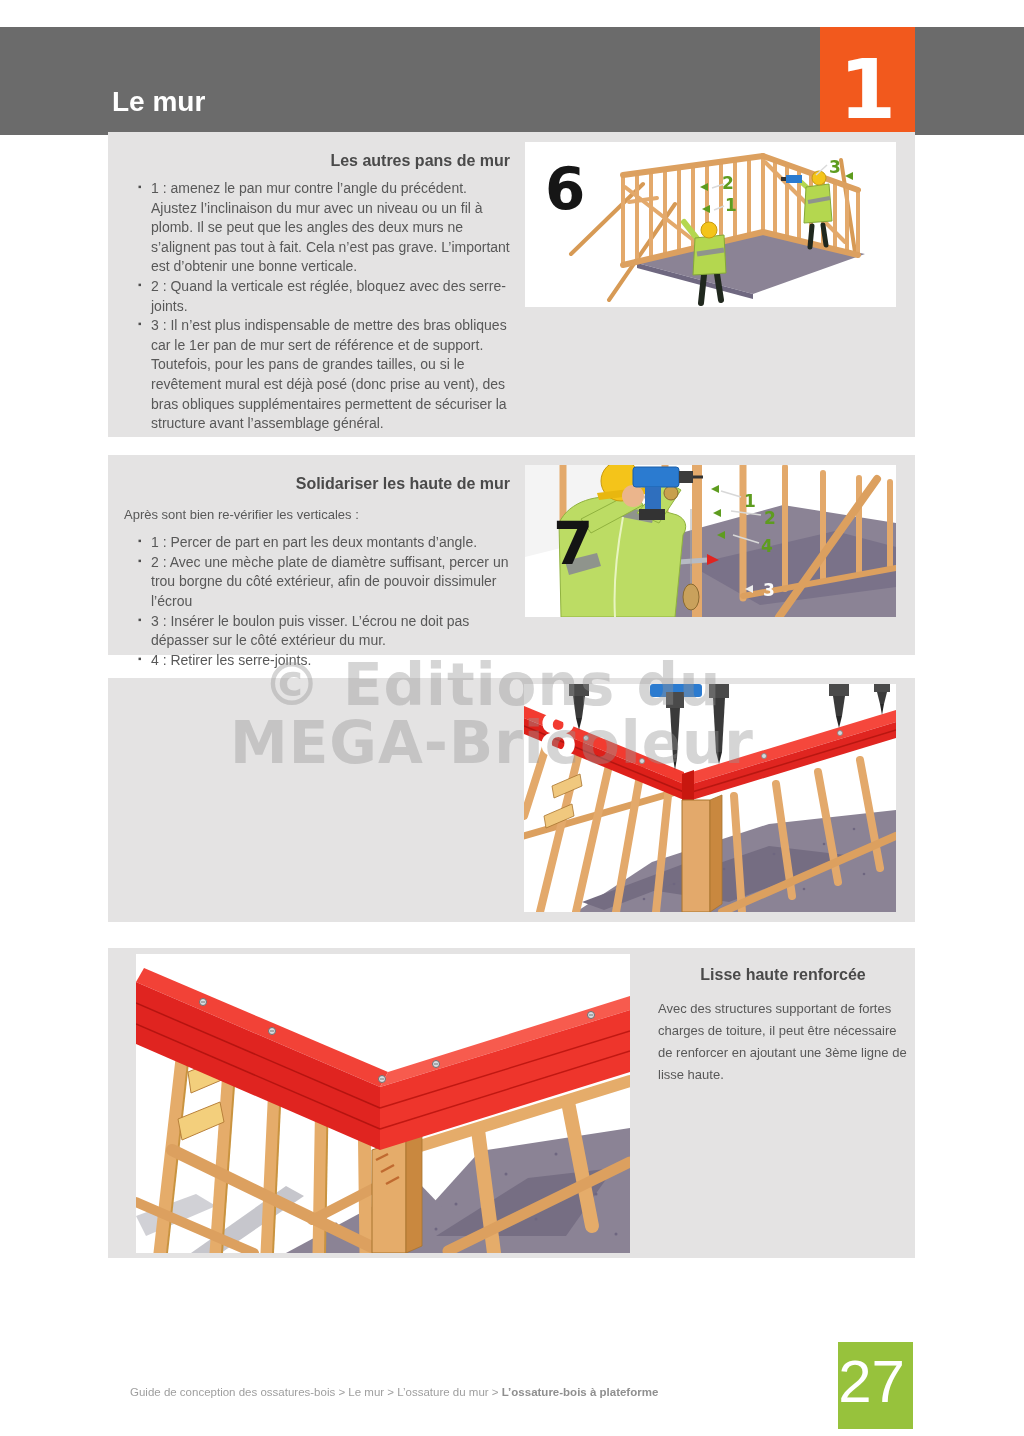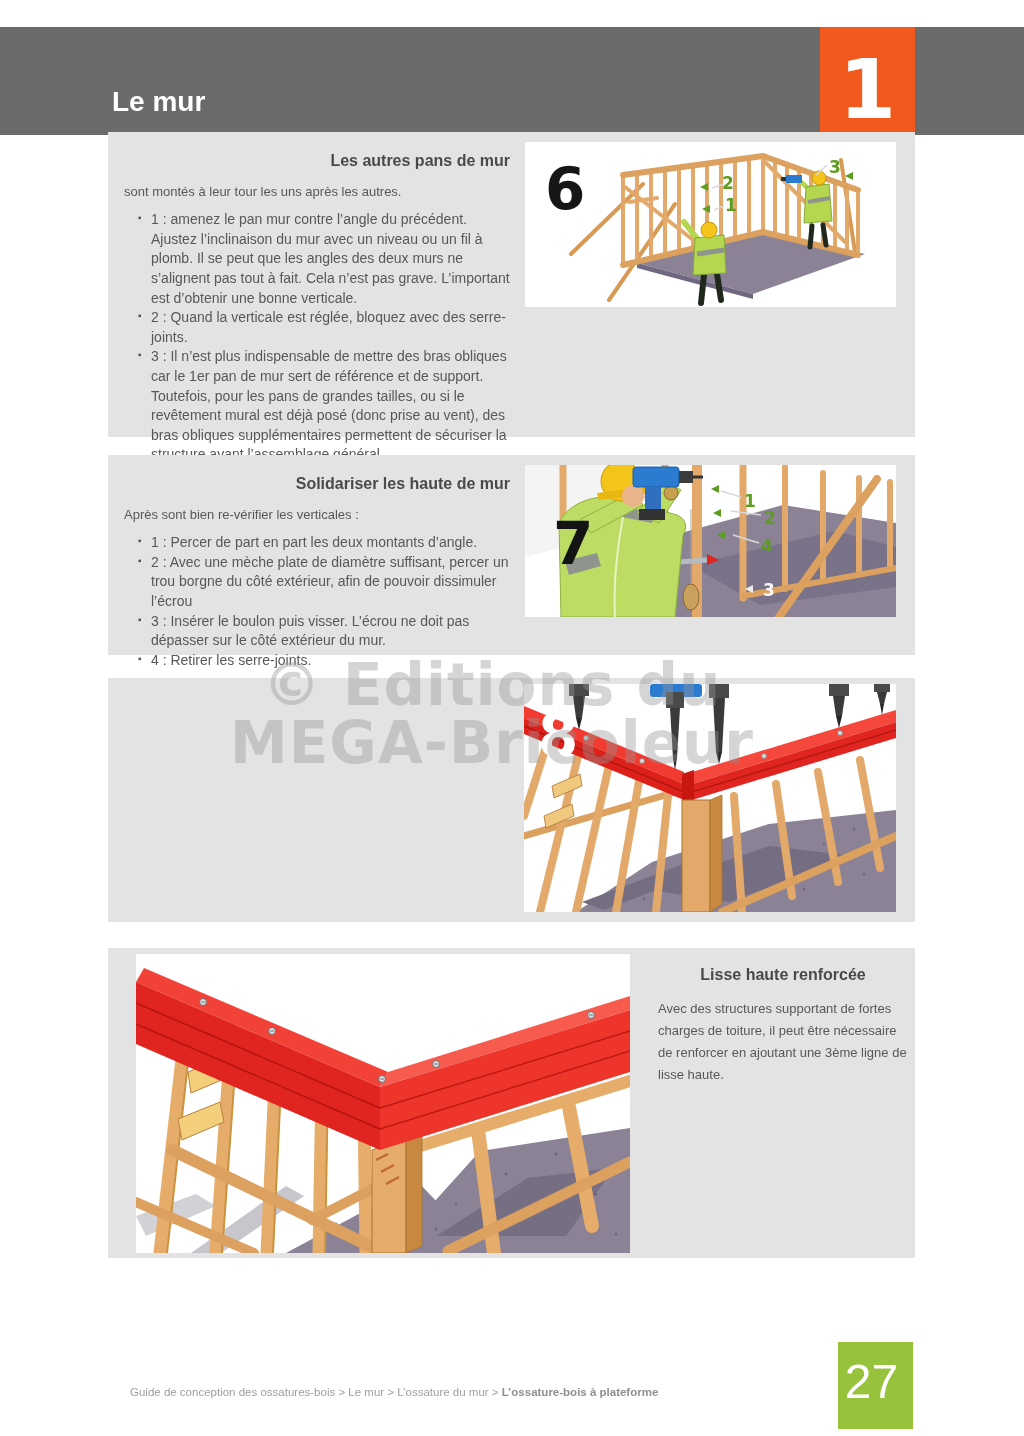--- a/index.html
+++ b/index.html
@@ -44,21 +44,21 @@
   .watermark{position:absolute;left:0;top:656px;width:984px;text-align:center;z-index:6;
              font-family:"DejaVu Sans",sans-serif;font-weight:bold;font-size:58px;line-height:1.0;
              color:rgba(150,150,150,0.40);pointer-events:none;letter-spacing:1px;}
 
   
   .breadcrumb{position:absolute;left:122px;top:1378px;margin:8px;font-size:11.5px;color:#9E9E9E;}
   .breadcrumb .bc-bold{font-weight:bold;color:#8F8F8F;}
   .pagenum-box{position:absolute;left:838px;top:1342px;width:75px;height:87px;background:#97C23C;
                display:flex;align-items:center;justify-content:center;padding-right:8px;
                padding-bottom:8px;box-sizing:border-box;}
-  .pagenum-box span{font-size:48px;color:#ffffff;line-height:1;}
+  .pagenum-box span{font-size:60px;color:#ffffff;line-height:1;}
 
   svg text{font-family:"DejaVu Sans",sans-serif;}
   .fig-num{font-size:58px;font-weight:bold;}
   .fig-label{font-size:17px;font-weight:bold;}
 </style>
 </head>
 <body>
 
 <div class="page">
 
@@ -142,21 +142,20 @@
           <polygon points="328,30 328,38 320,34"></polygon>
         </g>
         <text class="fig-label" x="197" y="47" fill="#5E9C1F">2</text>
         <text class="fig-label" x="200" y="69" fill="#5E9C1F">1</text>
         <text class="fig-label" x="304" y="31" fill="#5E9C1F">3</text>
         <text class="fig-num" x="20" y="67" fill="#161616">6</text>
       </svg>
     </div>
     <div class="text-col">
       <h2 class="sec-title">Les autres pans de mur</h2>
-      <p class="intro">sont montés à leur tour les uns après les autres.</p>
       <ul class="bullets">
         <li>1 : amenez le pan mur contre l’angle du précédent. Ajustez l’inclinaison du mur avec un niveau ou un fil à plomb. Il se peut que les angles des deux murs ne s’alignent pas tout à fait. Cela n’est pas grave. L’important est d’obtenir une bonne verticale.</li>
         <li>2 : Quand la verticale est réglée, bloquez avec des serre-joints.</li>
         <li>3 : Il n’est plus indispensable de mettre des bras obliques car le 1er pan de mur sert de référence et de support. Toutefois, pour les pans de grandes tailles, ou si le revêtement mural est déjà posé (donc prise au vent), des bras obliques supplémentaires permettent de sécuriser la structure avant l’assemblage général.</li>
       </ul>
     </div>
   </section>
 
   <section class="panel p2">
     <div class="figure fig-2">

